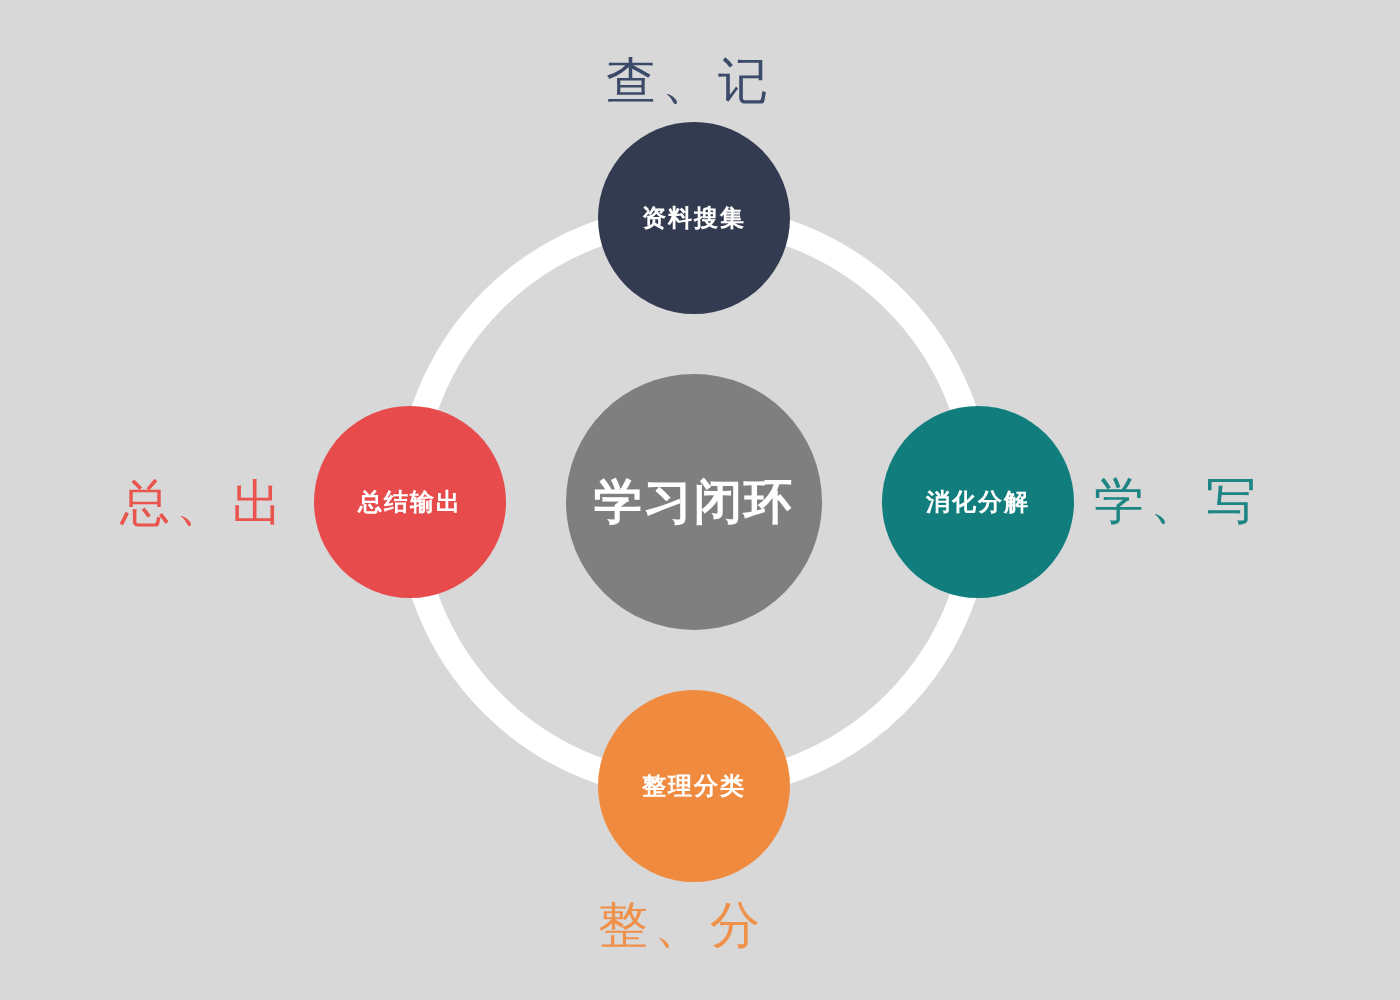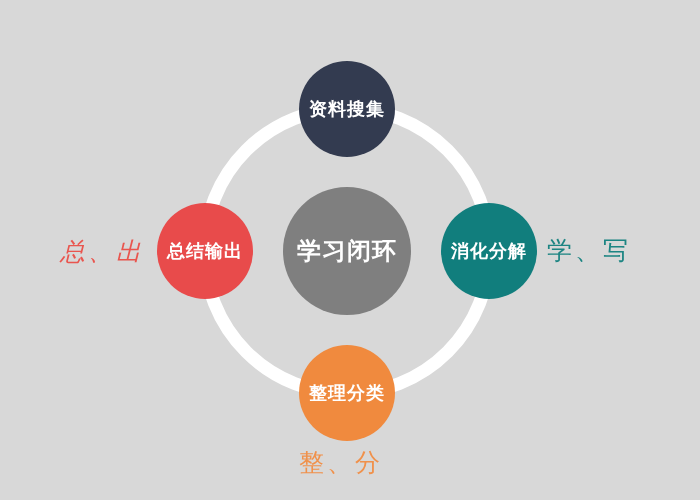--- a/index.html
+++ b/index.html
@@ -41,40 +41,40 @@
     left: 283px;
     top: 187px;
     width: 128px;
     height: 128px;
     background: #7f7f7f;
     font-size: 24px;
   }
   .node.sat {
     width: 96px;
     height: 96px;
-    font-size: 18px;
+    font-size: 12px;
   }
   .node.pos-top    { left: 299px; top: 61px;  background: #333b50; }
   .node.pos-right  { left: 441px; top: 203px; background: #117e7d; }
   .node.pos-bottom { left: 299px; top: 345px; background: #f08a3e; }
   .node.pos-left   { left: 157px; top: 203px; background: #e84b4b; text-align: right; }
   
   .annot {
     position: absolute;
     width: 200px;
     font-family: "DejaVu Serif", serif;
     font-size: 25px;
     letter-spacing: 3px;
     text-align: center;
     white-space: nowrap;
   }
   .annot.pos-top    { left: 245px; top: 24px;  color: #3b4a69; }
   .annot.pos-right  { left: 489px; top: 234px; color: #1d8583; }
   .annot.pos-bottom { left: 241px; top: 446px; color: #f0914b; }
-  .annot.pos-left   { left: 2px;   top: 235px; color: #e9554e; font-style: italic; }
+  .annot.pos-left   { left: 2px;   top: 235px; color: #e9554e; }
 </style>
 </head>
 <body>
 
 <div class="canvas">
 
   <div class="ring"></div>
 
   <div class="node sat pos-top">
     <span>资料搜集</span>
@@ -89,20 +89,21 @@
   </div>
 
   <div class="node sat pos-left">
     <span>总结输出</span>
   </div>
 
   <div class="node center">
     <span>学习闭环</span>
   </div>
 
+  <div class="annot pos-top">查、记</div>
 
   <div class="annot pos-bottom">整、分</div>
 
   <div class="annot pos-right">学、写</div>
 
   <div class="annot pos-left">总、出</div>
 
 </div>
 
 </body></html>

